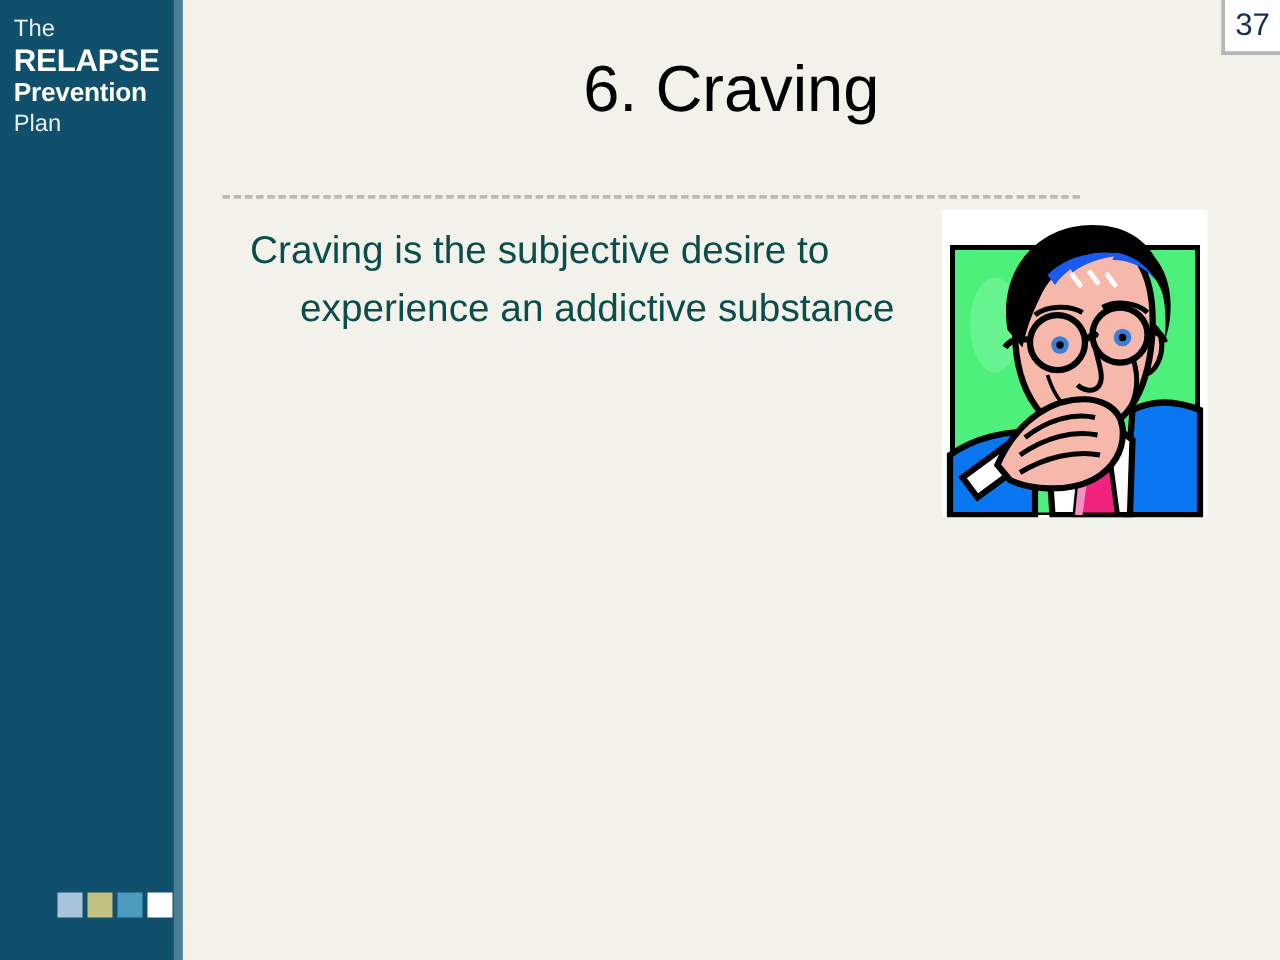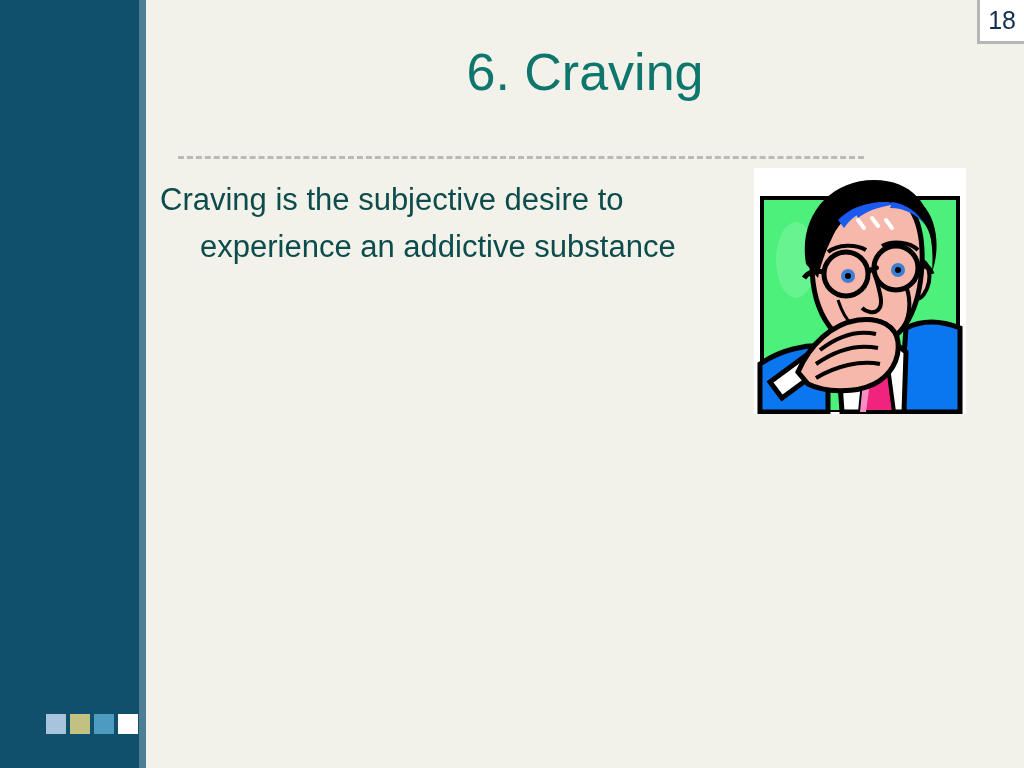--- a/index.html
+++ b/index.html
@@ -99,21 +99,21 @@
     padding: 0 8px;
   }
 
   
   .title {
     position: absolute;
     left: 146px;
     top: 42px;
     width: 878px;
     text-align: center;
-    color: #0f766e;
+    color: #000000;
     font-size: 52px;
     font-weight: 400;
     letter-spacing: 0px;
   }
 
   
   .divider {
     position: absolute;
     left: 178px;
     top: 156px;
@@ -142,21 +142,21 @@
     width: 812px;
     color: #0c4c4c;
     font-size: 31px;
     line-height: 47px;
   }
   .para {
     margin: 0 0 6px 0;
     position: relative;
   }
   
-  .para.narrow { width: 560px; }
+  .para.narrow { width: 560px; margin-left: 40px; }
   .para.wide   { width: 812px; }
 
   
   .para.hanging {
     padding-left: 40px;
     text-indent: -40px;
   }
   
   .para.bulleted {
     padding-left: 42px;
@@ -173,29 +173,35 @@
   .spacer-sm { height: 8px; }
 </style>
 </head>
 <body>
 
 <div class="slide">
 
   <div class="sidebar"></div>
   <div class="sidebar-edge"></div>
 
+  <div class="brand">
+    <div class="brand-the">The</div>
+    <div class="brand-relapse">RELAPSE</div>
+    <div class="brand-prevention">Prevention</div>
+    <div class="brand-plan">Plan</div>
+  </div>
 
   <div class="swatches">
     <div class="swatch" style="background:#a8c4dc"></div>
     <div class="swatch" style="background:#c3c182"></div>
     <div class="swatch" style="background:#4d9cbf"></div>
     <div class="swatch" style="background:#ffffff"></div>
   </div>
 
-  <div class="page-badge">18</div>
+  <div class="page-badge">37</div>
 
   <div class="title">6. Craving</div>
 
   <div class="divider"></div>
 
   <div class="illustration">
     <svg class="illo-svg" viewBox="0 0 212 246" xmlns="http://www.w3.org/2000/svg">
       <rect x="0" y="0" width="212" height="246" fill="#ffffff"></rect>
 
       <rect x="6" y="28" width="200" height="216" fill="#000000"></rect>

